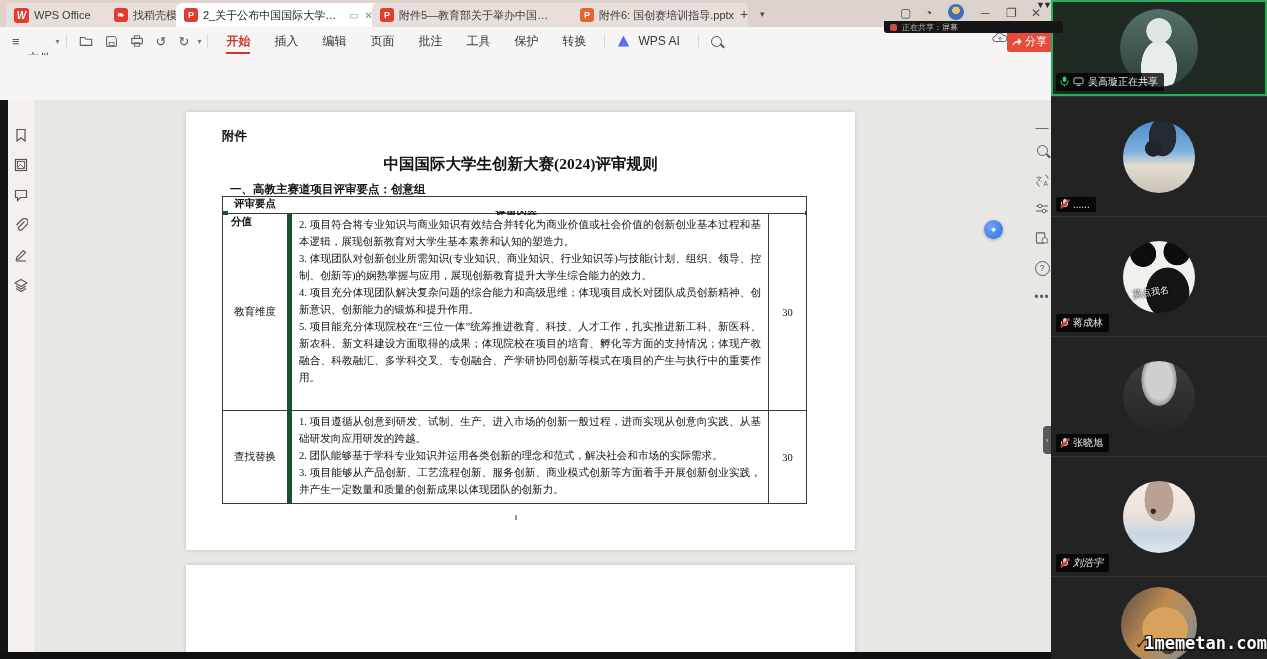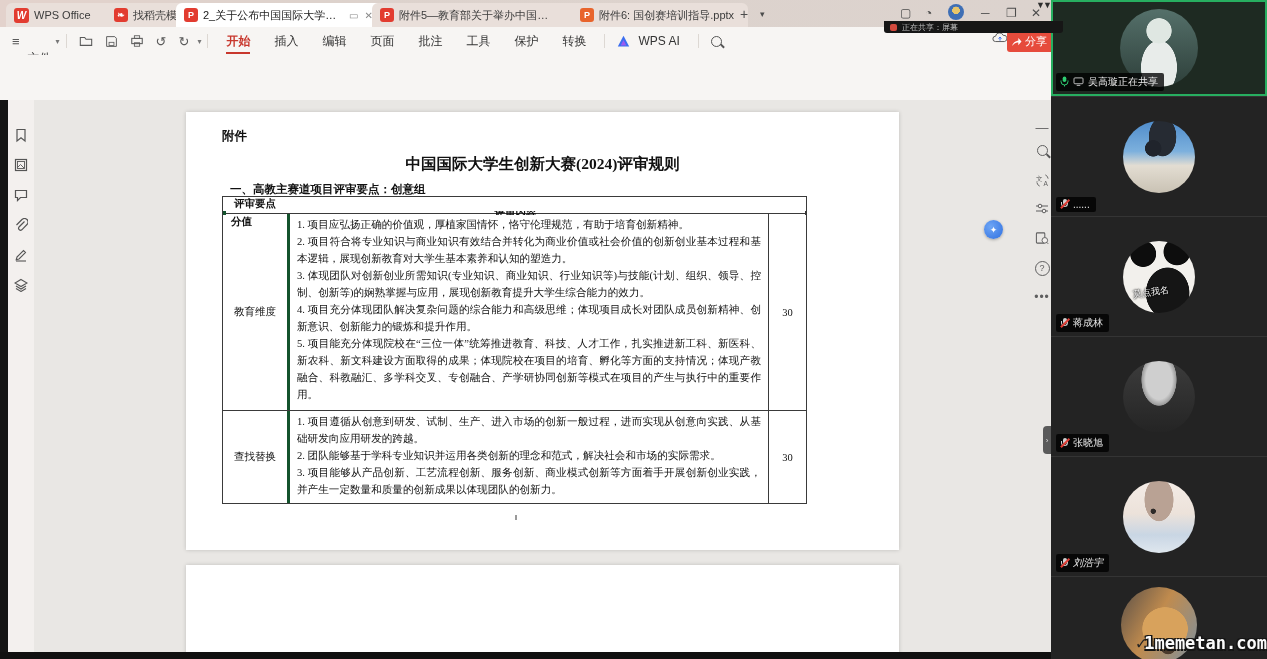--- a/index.html
+++ b/index.html
@@ -57,29 +57,29 @@
   .mini{position:absolute;font-size:11px;color:#555;display:flex;align-items:center;gap:2px;}
   .mag{position:relative;width:9px;height:9px;border:1.5px solid #555;border-radius:50%;display:inline-block;}
   .mag::after{content:"";position:absolute;width:5px;height:1.5px;background:#555;transform:rotate(45deg);
     right:-4px;bottom:-1px;}
   
   #docarea{position:absolute;left:0;top:100px;width:1051px;height:552px;background:#e9e7e4;overflow:hidden;}
   #leftstrip{position:absolute;left:8px;top:0;width:26px;height:552px;background:#f3f0ee;}
   .lsico{position:absolute;left:6px;color:#555;}
   #leftedge{position:absolute;left:0;top:0;width:8px;height:552px;background:#141414;}
   .page{position:absolute;left:186px;width:669px;background:#ffffff;box-shadow:0 0 4px rgba(0,0,0,.18);
-    font-family:"Liberation Serif",serif;color:#111;padding-left:44px;}
+    font-family:"Liberation Serif",serif;color:#111;}
   .doc-attach{position:absolute;left:36px;top:16px;font-size:12.5px;font-weight:bold;}
   .doc-title{position:absolute;left:0;right:0;top:42px;text-align:center;font-size:15.5px;font-weight:bold;}
   .doc-section{position:absolute;left:44px;top:70px;font-size:11.5px;font-weight:bold;}
   .tbl{position:absolute;left:36px;width:583px;border:1px solid #3a3a3a;}
   .trow{display:flex;border-top:1px solid #3a3a3a;}
   .trow:first-child{border-top:none;}
   .c1{width:64px;flex:0 0 auto;display:flex;align-items:center;justify-content:center;font-size:10.5px;}
-  .c2{flex:1;border-left:3px solid #14532d;border-right:1px solid #3a3a3a;padding:2px 7px;overflow:hidden;}
+  .c2{flex:1;border-left:5px solid #14532d;border-right:1px solid #3a3a3a;padding:2px 7px;overflow:hidden;}
   .c3{width:37px;flex:0 0 auto;display:flex;align-items:center;justify-content:center;font-size:10.5px;}
   .thead .c1,.thead .c2,.thead .c3{font-weight:bold;justify-content:center;text-align:center;font-size:10.5px;}
   .thead{height:16px;flex-direction:column;}
   .thead .c2{display:flex;align-items:center;}
   .c2 p{margin:0;font-size:10.6px;line-height:17px;text-align:justify;}
   .caret-dot{position:absolute;width:2px;height:5px;background:#9a9a9a;}
   
   .rsico{position:absolute;left:1033px;width:18px;text-align:center;color:#5f5f5f;font-size:12px;}
   #expandtab{position:absolute;left:1043px;top:326px;width:8px;height:28px;background:#5a5a5a;
     border-radius:4px 0 0 4px;color:#ddd;font-size:8px;display:flex;align-items:center;justify-content:center;}
@@ -417,21 +417,20 @@
         <div class="doc-section">一、高教主赛道项目评审要点：创意组</div>
         <div class="tbl" style="top:84px;">
           <div class="trow thead">
             <div class="c1">评审要点</div>
             <div class="c2" style="justify-content:center;">评审内容</div>
             <div class="c3">分值</div>
           </div>
           <div class="trow" style="height:196px;">
             <div class="c1">教育维度</div>
             <div class="c2">
-              <p>1. 项目应弘扬正确的价值观，厚植家国情怀，恪守伦理规范，有助于培育创新精神。</p>
               <p>2. 项目符合将专业知识与商业知识有效结合并转化为商业价值或社会价值的创新创业基本过程和基本逻辑，展现创新教育对大学生基本素养和认知的塑造力。</p>
               <p>3. 体现团队对创新创业所需知识(专业知识、商业知识、行业知识等)与技能(计划、组织、领导、控制、创新等)的娴熟掌握与应用，展现创新教育提升大学生综合能力的效力。</p>
               <p>4. 项目充分体现团队解决复杂问题的综合能力和高级思维；体现项目成长对团队成员创新精神、创新意识、创新能力的锻炼和提升作用。</p>
               <p>5. 项目能充分体现院校在“三位一体”统筹推进教育、科技、人才工作，扎实推进新工科、新医科、新农科、新文科建设方面取得的成果；体现院校在项目的培育、孵化等方面的支持情况；体现产教融合、科教融汇、多学科交叉、专创融合、产学研协同创新等模式在项目的产生与执行中的重要作用。</p>
             </div>
             <div class="c3">30</div>
           </div>
           <div class="trow" style="height:92px;">
             <div class="c1">查找替换</div>
             <div class="c2">

